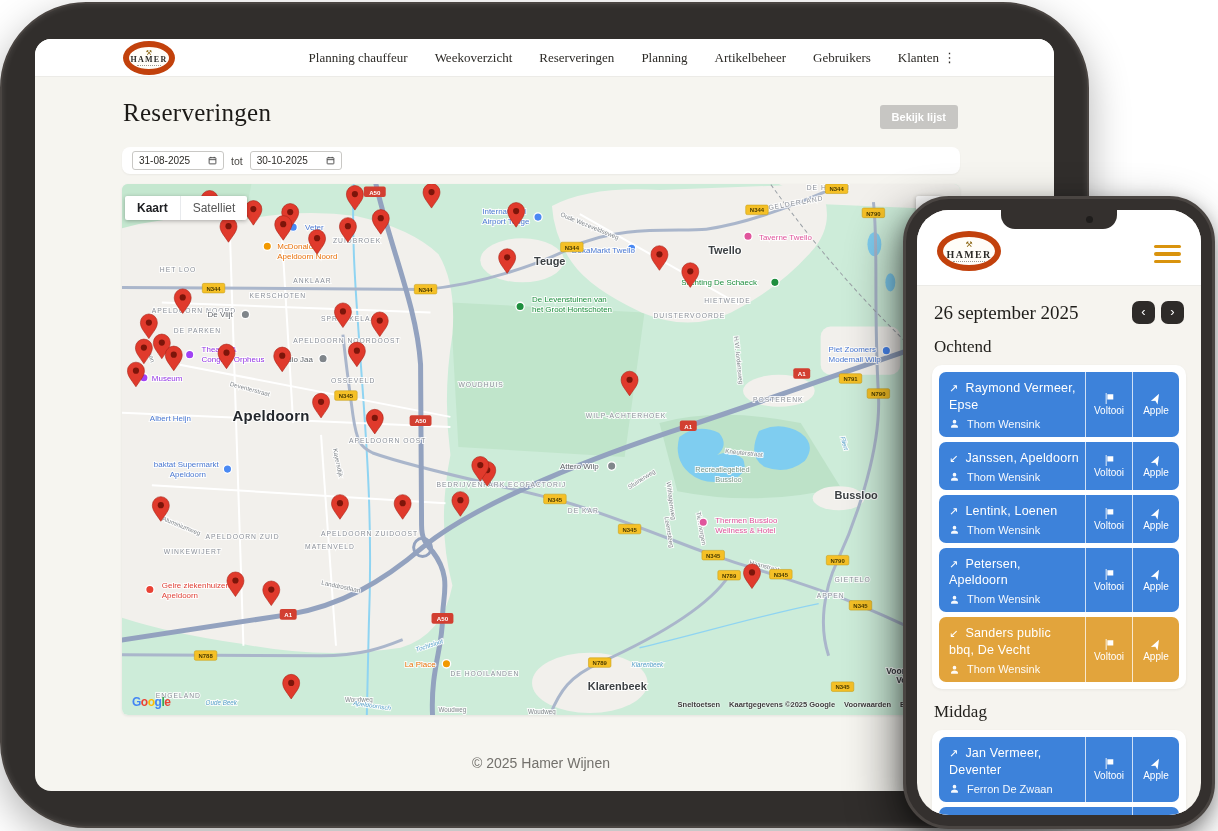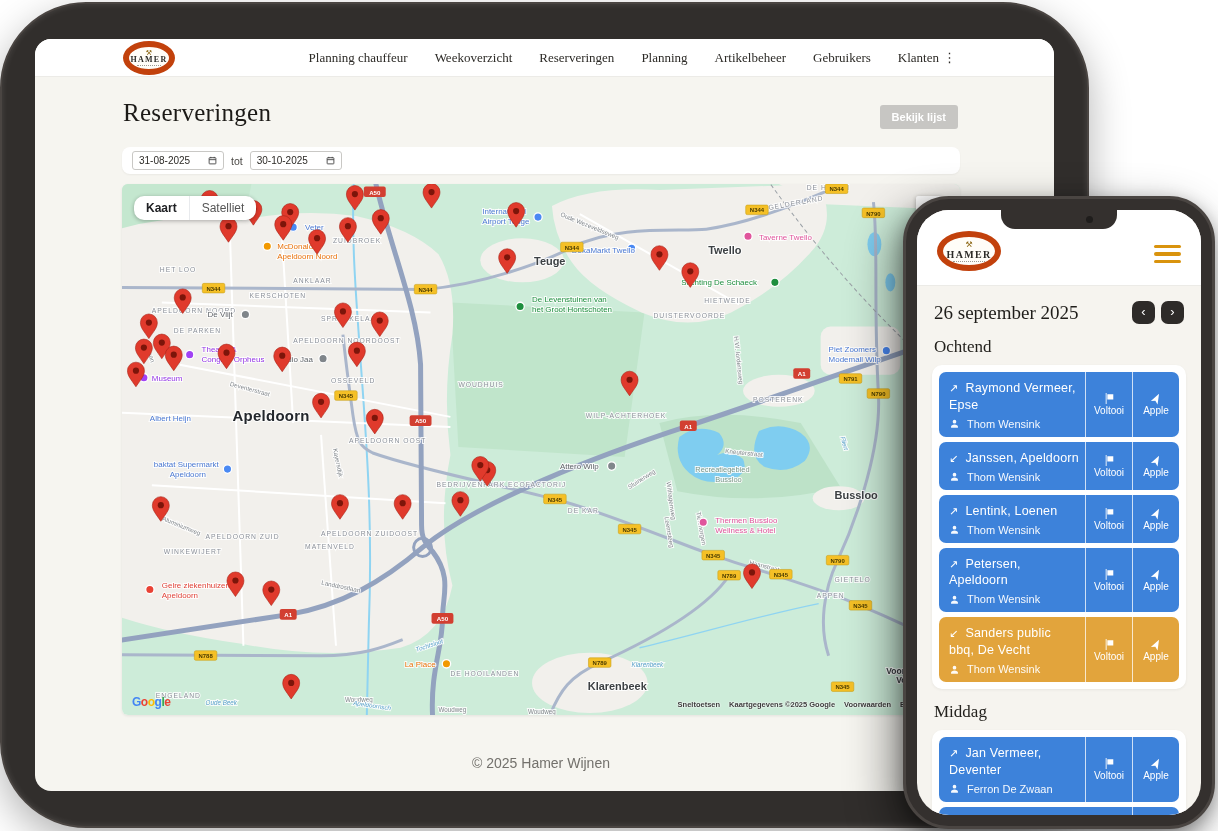--- a/index.html
+++ b/index.html
@@ -59,21 +59,21 @@
   text.poi-blue{font-size:8px;fill:#4a78d2;}
   text.poi-orange{font-size:8px;fill:#e8710a;}
   text.poi-purple{font-size:8px;fill:#9334e6;}
   text.poi-red{font-size:8px;fill:#e04238;}
   text.poi-pink{font-size:8px;fill:#e0559c;}
   text.poi-green{font-size:8px;fill:#1e8e3e;}
   text.poi-gray{font-size:8px;fill:#5f6368;}
   text.badge-n{font-size:6px;font-weight:bold;fill:#4a3b00;stroke:none;}
   text.badge-a{font-size:6.2px;font-weight:bold;fill:#fff;stroke:none;}
 
-  .map-ctrl{position:absolute;left:12px;top:12px;display:flex;background:#fff;border-radius:10px;
+  .map-ctrl{position:absolute;left:3px;top:12px;display:flex;background:#fff;border-radius:2px;
     box-shadow:0 1px 4px rgba(0,0,0,.3);font-size:12px;z-index:3;}
   .map-ctrl .c{padding:5px 12px;cursor:pointer;color:#565656;}
   .map-ctrl .c.active{font-weight:bold;color:#202124;}
   .map-ctrl .c + .c{border-left:1px solid #e8eaed;}
   .fs-btn{position:absolute;left:794px;top:12px;width:26px;height:26px;background:#fff;border-radius:2px;
     box-shadow:0 1px 4px rgba(0,0,0,.3);z-index:3;display:flex;align-items:center;justify-content:center;cursor:pointer;}
   .fs-btn svg{width:14px;height:14px;fill:#666;}
   .glogo{position:absolute;left:10px;bottom:6px;font-size:12px;font-weight:bold;z-index:3;
     letter-spacing:-.5px;cursor:pointer;}
   .glogo span:nth-child(1){color:#4285F4}.glogo span:nth-child(2){color:#EA4335}

